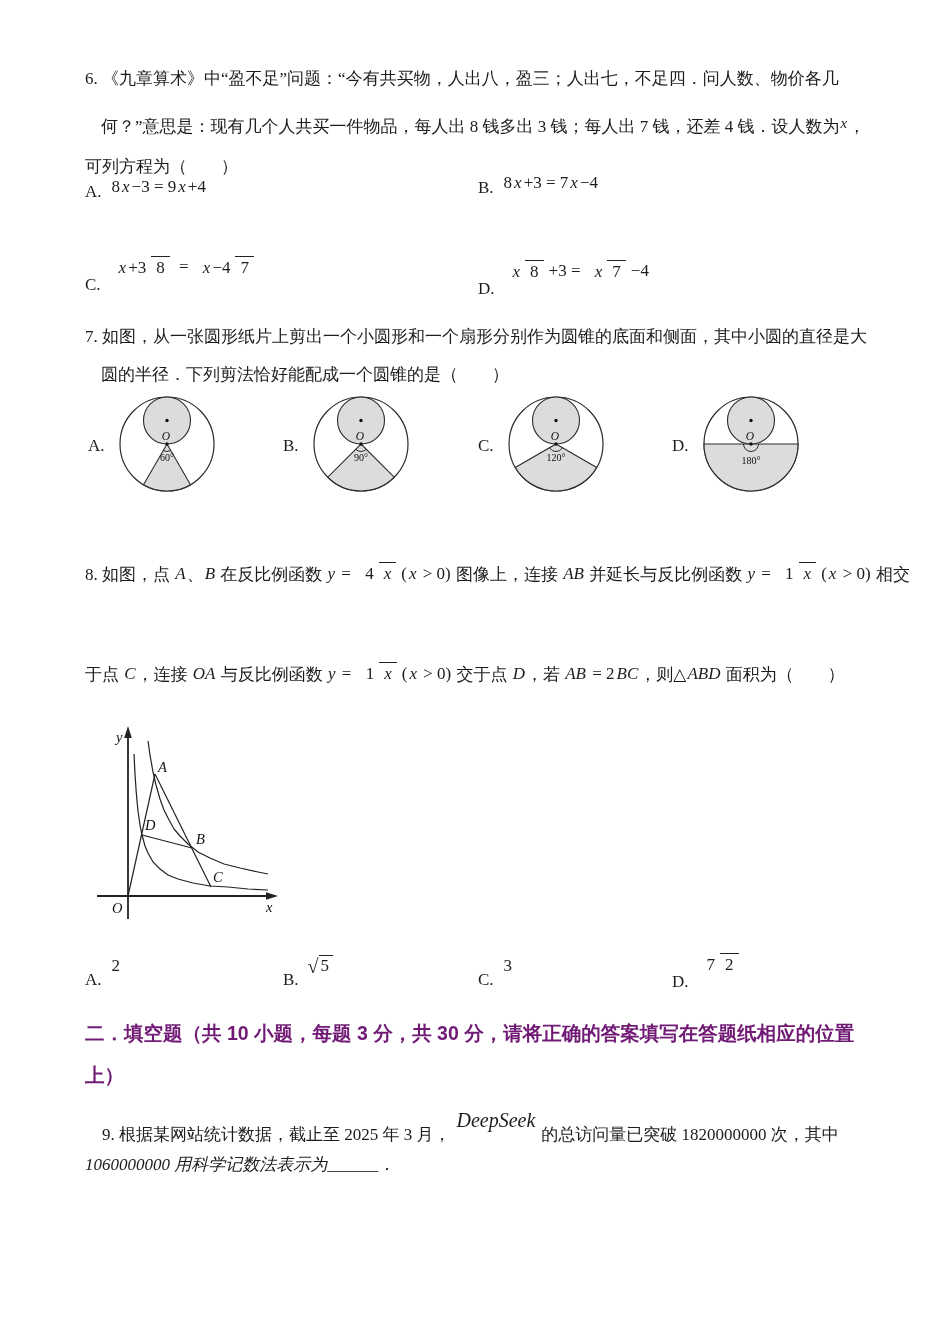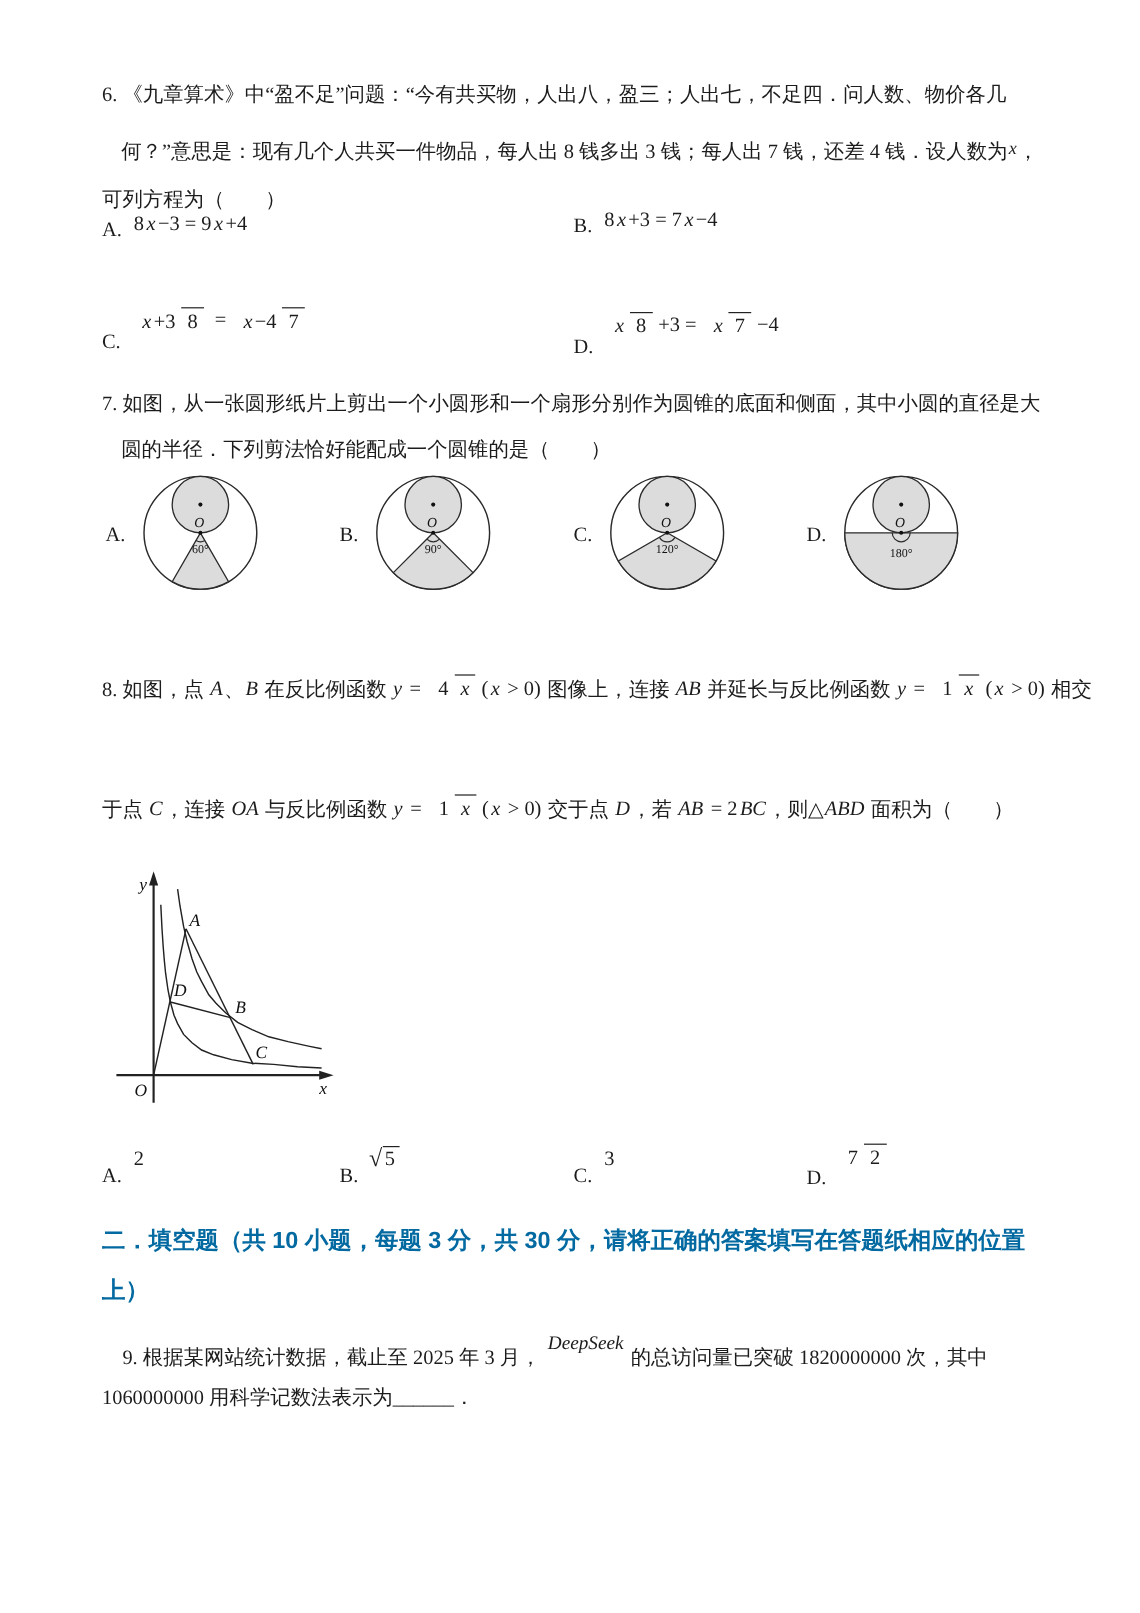--- a/index.html
+++ b/index.html
@@ -17,22 +17,22 @@
   .frac .num{display:block;padding:0 4px;}
   .frac .den{display:block;border-top:1.2px solid #222;padding:0 4px;}
   .root{display:inline-flex;align-items:flex-start;}
   .radsign{font-size:20px;line-height:1;position:relative;top:1px;}
   .rad{border-top:1.3px solid #222;padding:0 3px 0 1px;}
   .opt{position:absolute;display:flex;align-items:center;gap:9px;font-size:17px;white-space:pre;}
   .opt .optlabel{align-self:flex-end;padding-bottom:3px;}
   .opt .raise{position:relative;top:-7px;}
   .figgroup{position:absolute;display:flex;align-items:center;gap:12px;font-size:17px;}
   .heading{position:absolute;font-size:19.5px;font-weight:700;white-space:pre;
-    font-family:"Liberation Sans","DejaVu Sans",sans-serif;color:#0369a1;}
-  .brand{font-style:italic;font-size:16px;position:relative;top:-13px;padding:0 6px;
+    font-family:"Liberation Sans","DejaVu Sans",sans-serif;color:#701a75;}
+  .brand{font-style:italic;font-size:20px;position:relative;top:-13px;padding:0 6px;
     font-family:"Liberation Serif","DejaVu Serif",serif;}
   svg text{font-family:"Liberation Serif","DejaVu Serif",serif;}
   .axislbl{font-style:italic;font-size:14.5px;fill:#111;}
 </style>
 </head>
 <body>
 
 <div class="page">
 
   <div class="line" style="left:85px;top:68px;">6. 《九章算术》中“盈不足”问题：“今有共买物，人出八，盈三；人出七，不足四．问人数、物价各几</div>
@@ -150,15 +150,15 @@
     <span class="optlabel">D.</span>
     <span><span class="frac"><span class="num"><span class="mn">7</span></span><span class="den"><span class="mn">2</span></span></span></span>
   </div>
 
   <div class="heading" style="left:85px;top:1020px;">二．填空题（共 10 小题，每题 3 分，共 30 分，请将正确的答案填写在答题纸相应的位置</div>
   <div class="heading" style="left:85px;top:1062px;">上）</div>
 
   <div class="line" style="left:85px;top:1100px;">
     <span>9. 根据某网站统计数据，截止至 2025 年 3 月，</span><span class="brand">DeepSeek</span><span>的总访问量已突破 1820000000 次，其中</span>
   </div>
-  <div class="line" style="left:85px;top:1154px;">1060000000 用科学记数法表示为______．</div>
+  <div class="line" style="left:85px;top:1154px;font-style:italic;">1060000000 用科学记数法表示为______．</div>
 
 </div>
 
 </body></html>

